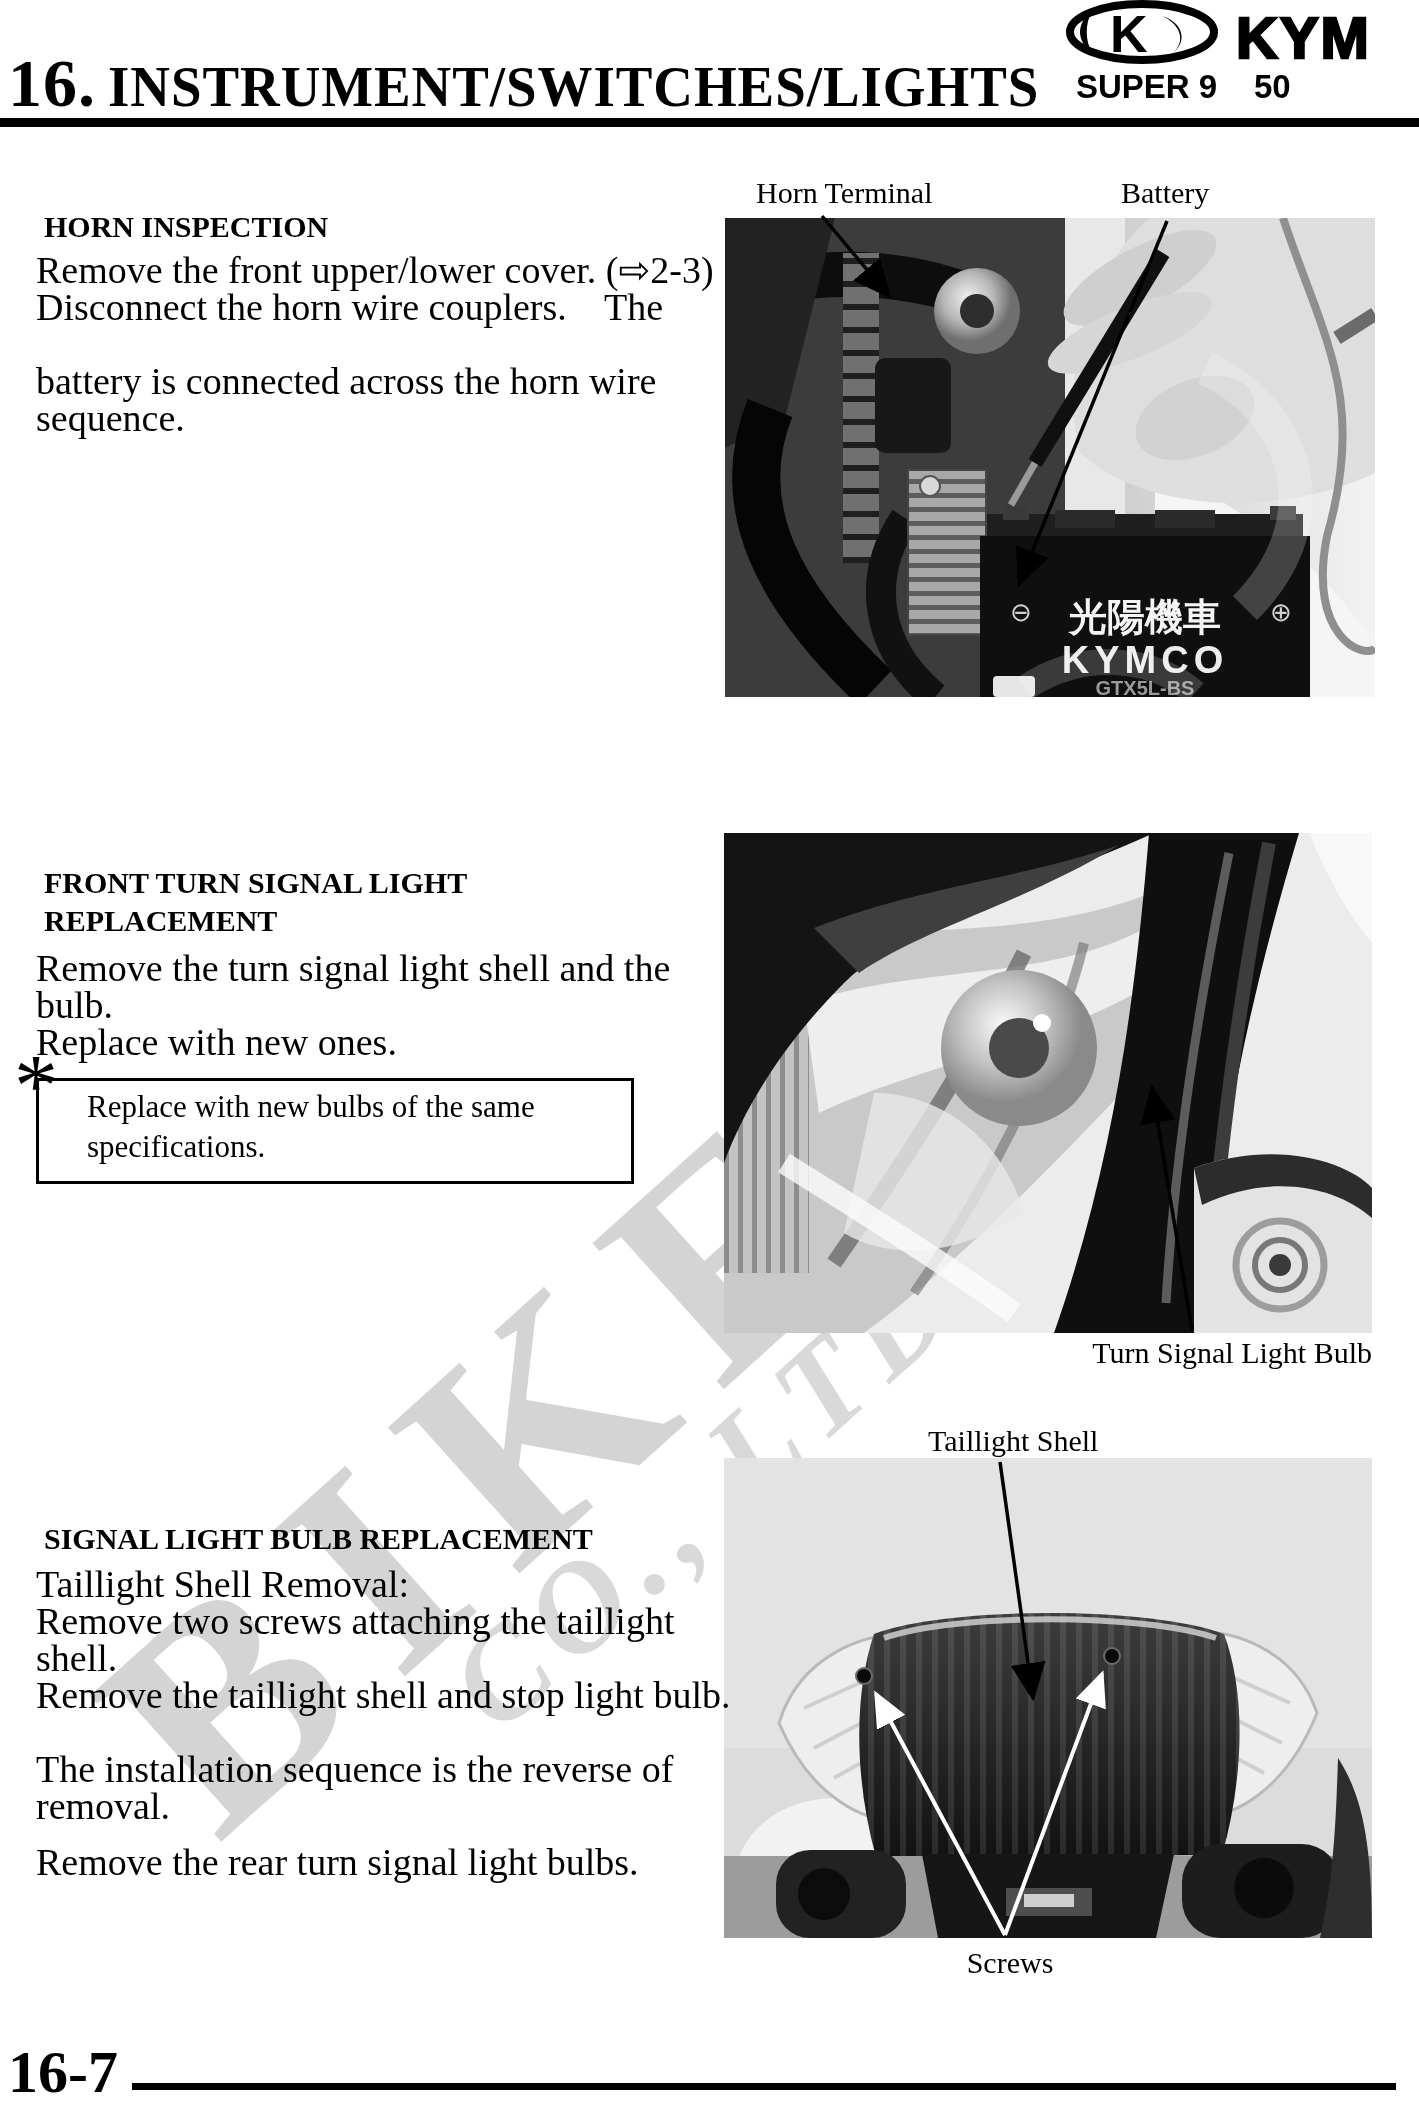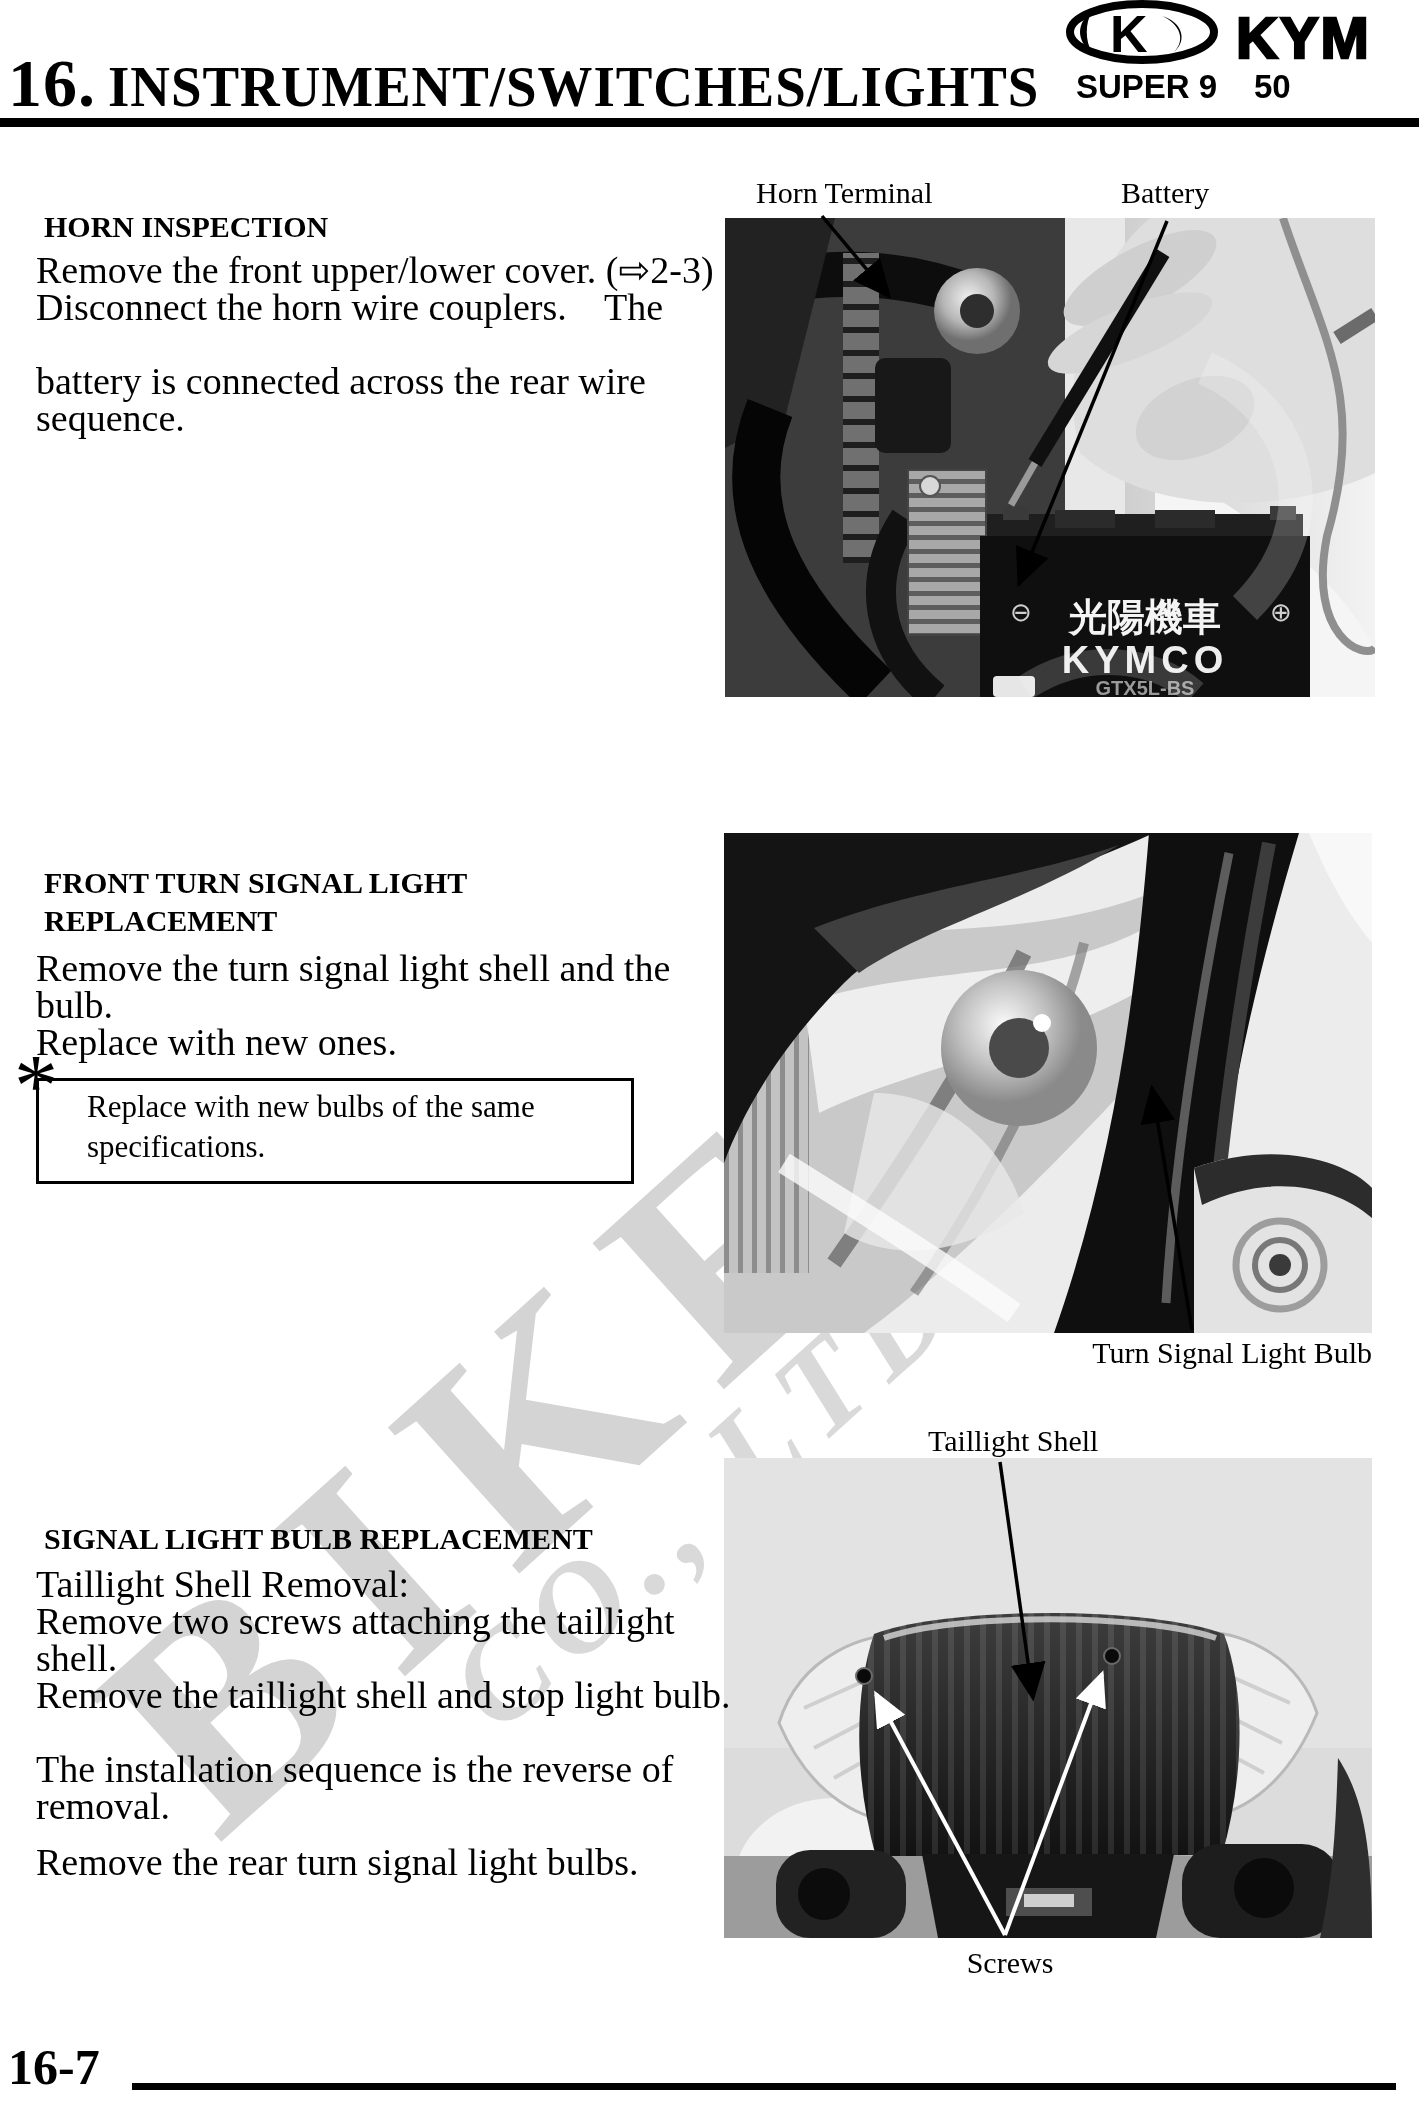--- a/index.html
+++ b/index.html
@@ -22,21 +22,21 @@
   .plabel{font-size:30px;white-space:nowrap;z-index:4;}
   
   .notebox{left:36px;top:1078px;width:592px;height:100px;border:3px solid #000;z-index:3;background:transparent;}
   .notebox .nline{position:absolute;left:48px;font-size:31px;white-space:nowrap;}
   .asterisk{left:14px;top:1042px;font-size:88px;line-height:88px;z-index:3;}
   .astem{left:36px;top:1108px;width:3px;height:48px;background:#000;z-index:3;}
   
   .photo{z-index:1;overflow:hidden;}
   .photo svg{display:block;}
   
-  .pageno{left:8px;top:2038px;font-size:50px;font-weight:700;z-index:3;}
+  .pageno{left:8px;top:2038px;font-size:60px;font-weight:700;z-index:3;}
   .footer-rule{left:132px;top:2083px;width:1264px;height:7px;background:#000;z-index:3;}
   
   .wm{z-index:0;color:#d4d4d4;pointer-events:none;white-space:nowrap;}
   .wm1{left:150px;top:1620px;transform:rotate(-42deg);transform-origin:0 50%;font-weight:700;font-size:300px;line-height:300px;letter-spacing:42px;}
   .wm2{left:470px;top:1640px;transform:rotate(-42deg);transform-origin:0 50%;font-style:italic;font-weight:700;font-size:128px;line-height:128px;letter-spacing:14px;color:#d9d9d9;}
   
   .overlay{left:0;top:0;z-index:6;pointer-events:none;}
 </style>
 </head>
 <body>
@@ -57,21 +57,21 @@
     <text x="48" y="52" font-family="Liberation Sans, sans-serif" font-size="52" font-weight="700" fill="#000">K</text>
     <path d="M100,16 C120,22 126,40 112,52 C124,40 118,24 100,16 Z" fill="#000"></path>
   </svg>
   <div class="abs logotext">KYM</div>
   <div class="abs model">SUPER 9    50</div>
   <div class="abs header-rule"></div>
 
   <div class="abs h2" style="left:44px;top:210px;">HORN INSPECTION</div>
   <div class="abs bline" style="left:36px;top:252px;">Remove the front upper/lower cover. (⇨2-3)</div>
   <div class="abs bline" style="left:36px;top:289px;">Disconnect the horn wire couplers.    The</div>
-  <div class="abs bline" style="left:36px;top:363px;">battery is connected across the rear wire</div>
+  <div class="abs bline" style="left:36px;top:363px;">battery is connected across the horn wire</div>
   <div class="abs bline" style="left:36px;top:400px;">sequence.</div>
 
   <div class="abs plabel" style="left:756px;top:176px;">Horn Terminal</div>
   <div class="abs plabel" style="left:1121px;top:176px;">Battery</div>
 
   <div class="abs photo" style="left:725px;top:218px;width:650px;height:479px;">
     <svg width="650" height="479" viewBox="0 0 650 479">
       <defs>
         <radialGradient id="silver1" cx="40%" cy="35%">
           <stop offset="0%" stop-color="#f0f0f0"></stop>

